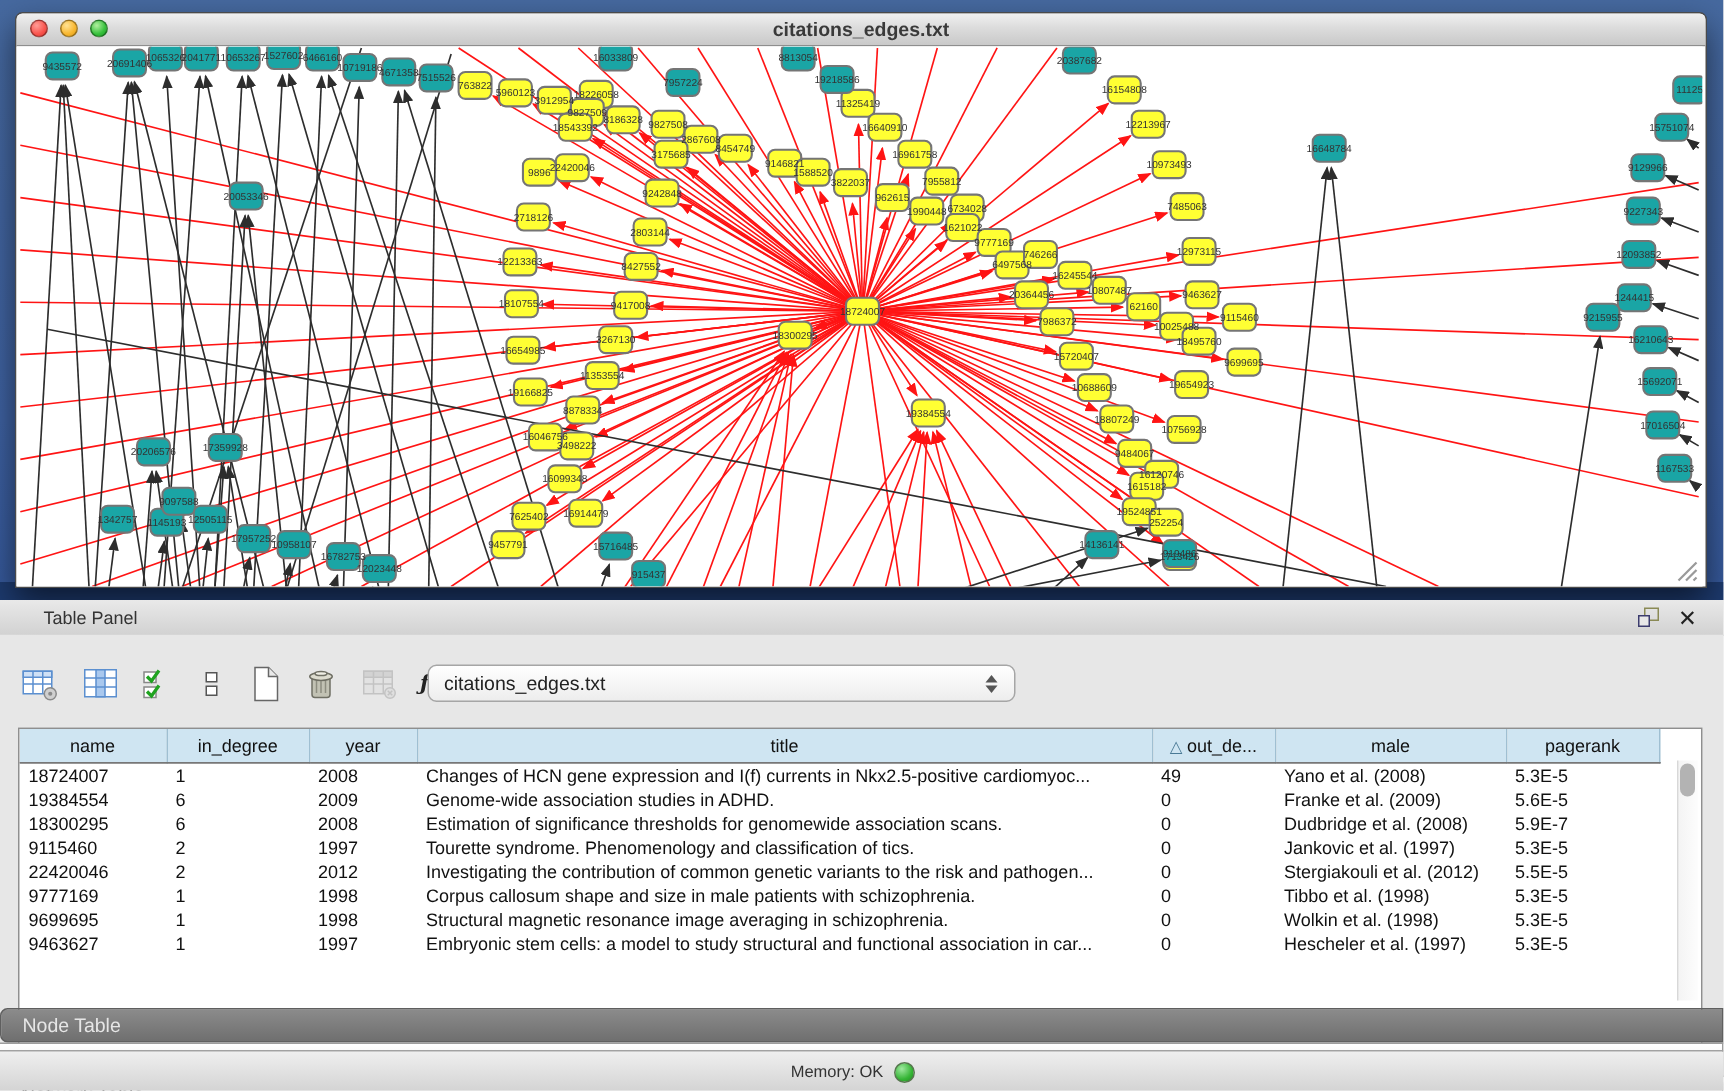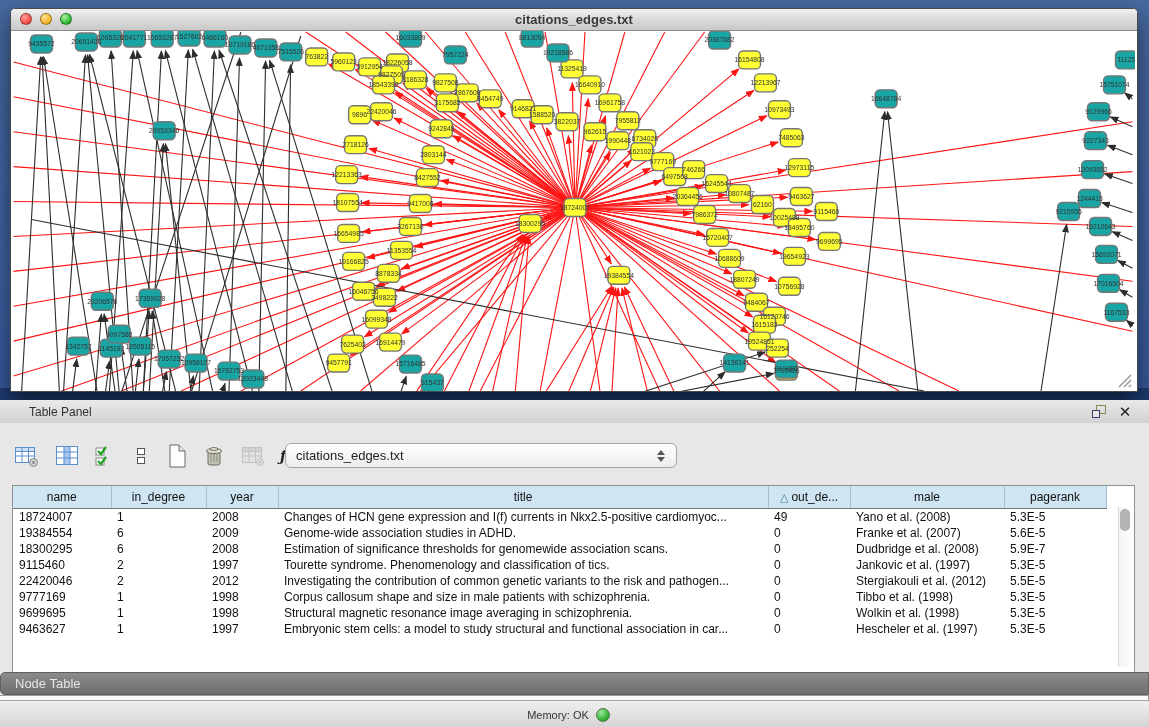--- a/index.html
+++ b/index.html
@@ -627,21 +627,21 @@
             <td>49</td>
             <td>Yano et al. (2008)</td>
             <td>5.3E-5</td>
           </tr>
           <tr>
             <td>19384554</td>
             <td>6</td>
             <td>2009</td>
             <td>Genome-wide association studies in ADHD.</td>
             <td>0</td>
-            <td>Franke et al. (2007)</td>
+            <td>Franke et al. (2009)</td>
             <td>5.6E-5</td>
           </tr>
           <tr>
             <td>18300295</td>
             <td>6</td>
             <td>2008</td>
             <td>Estimation of significance thresholds for genomewide association scans.</td>
             <td>0</td>
             <td>Dudbridge et al. (2008)</td>
             <td>5.9E-7</td>

